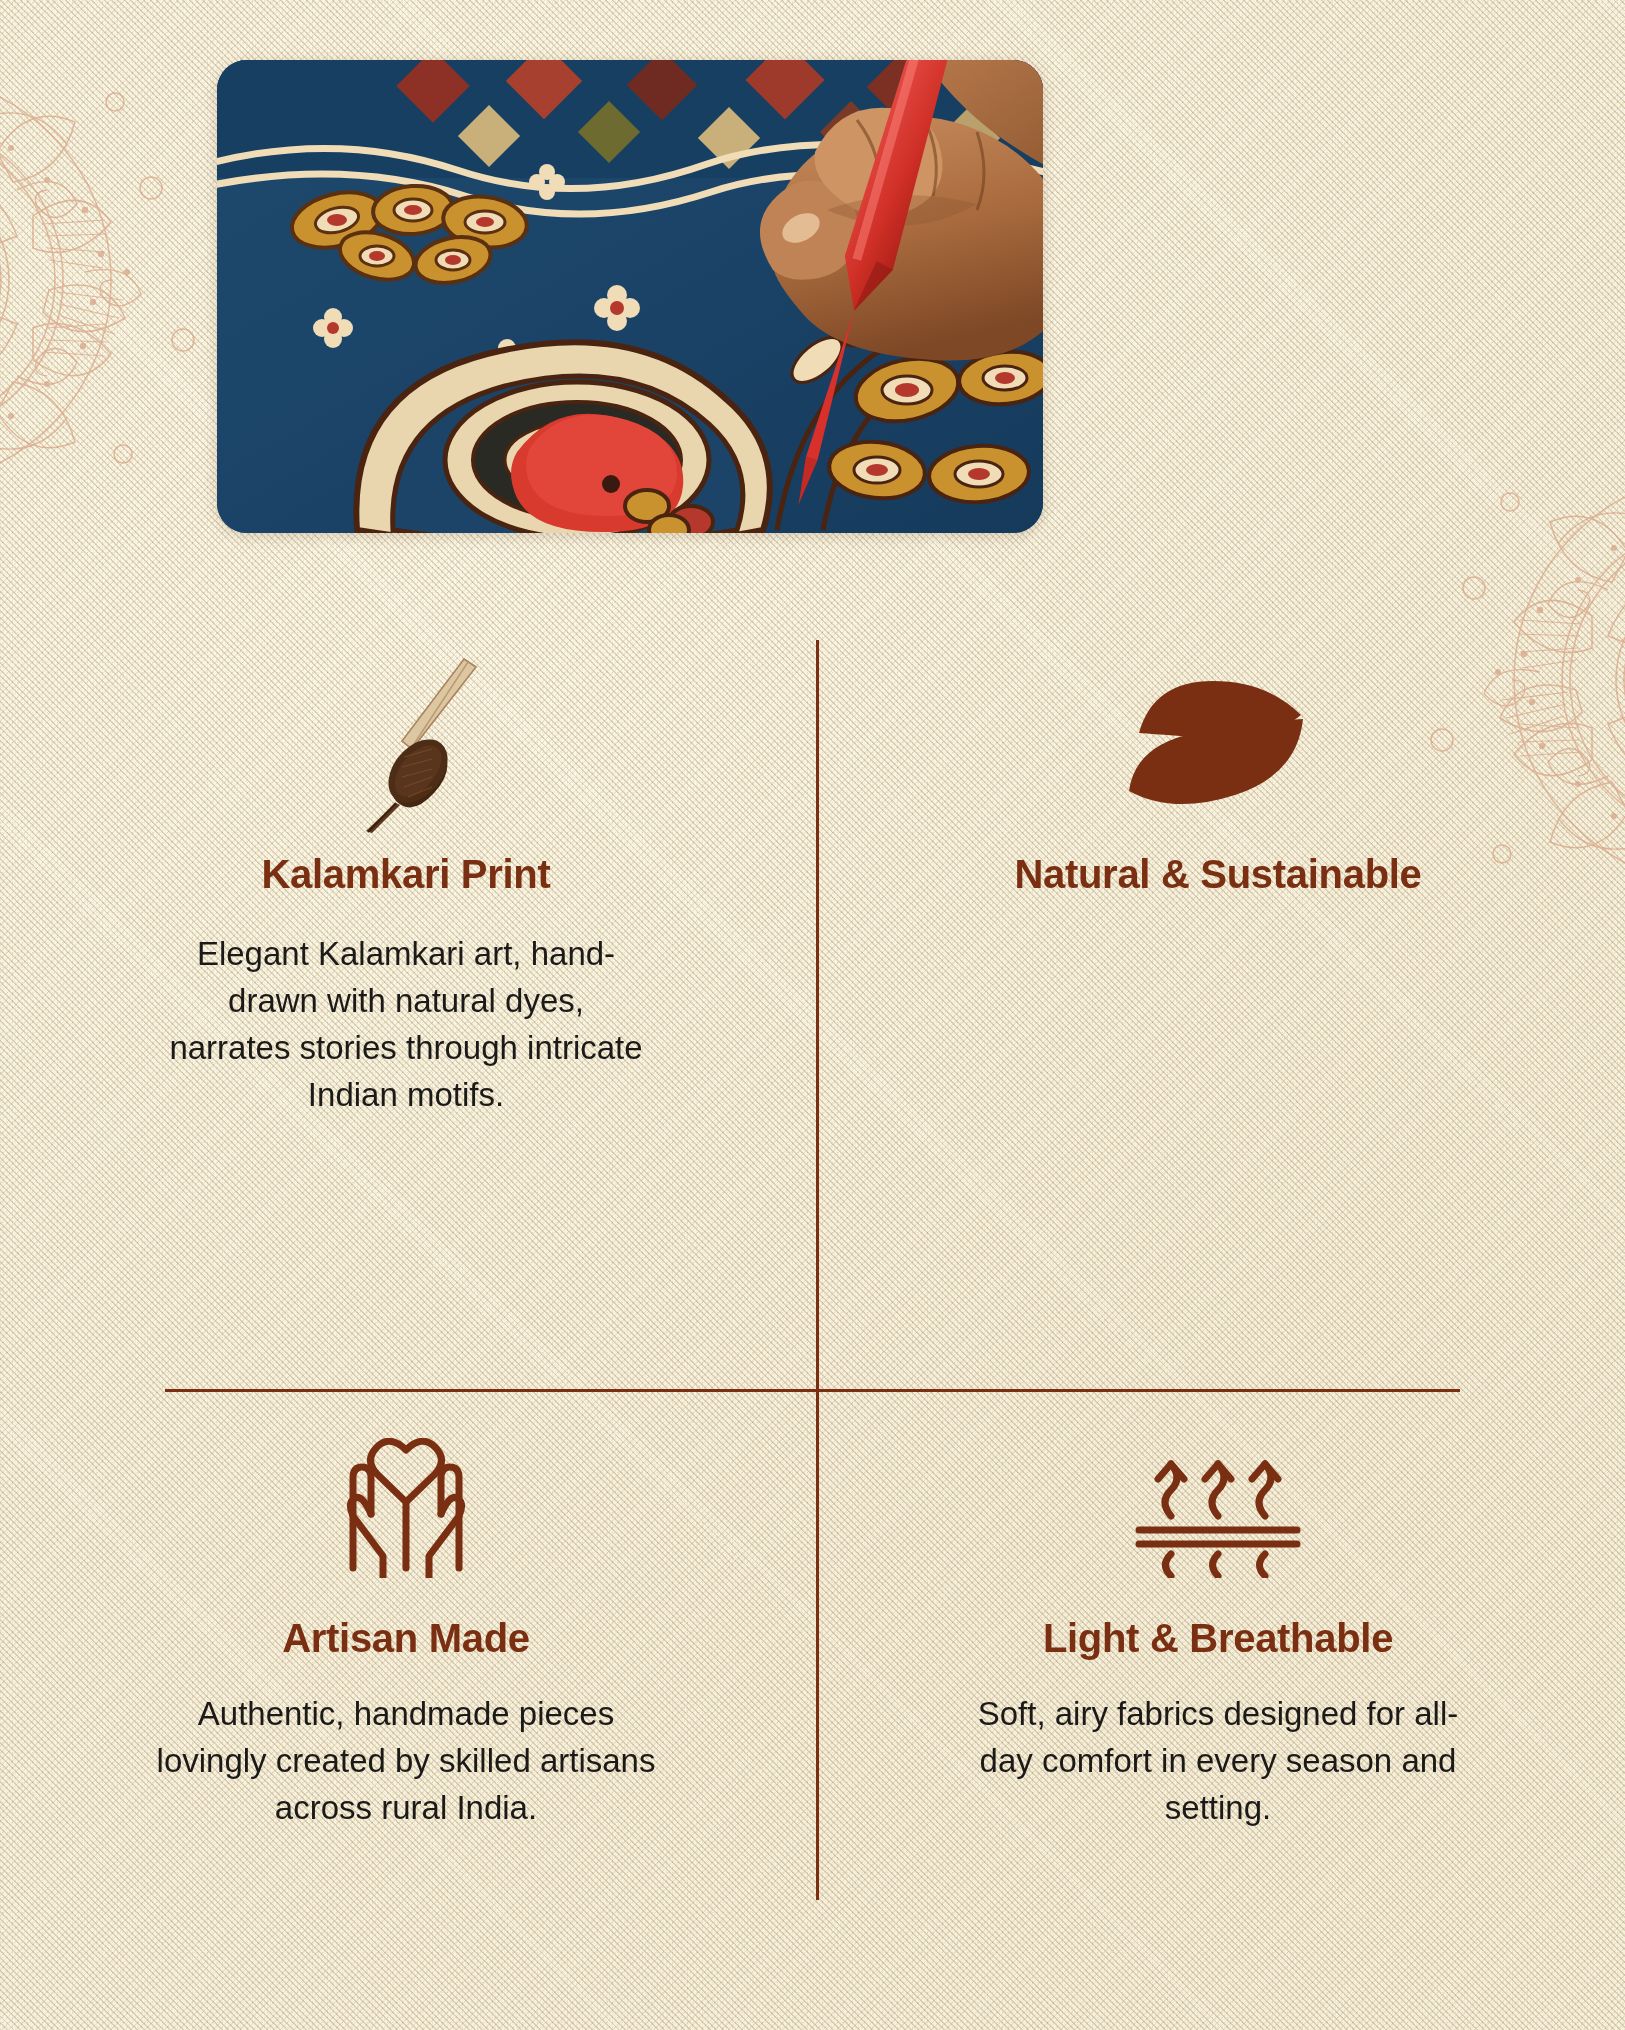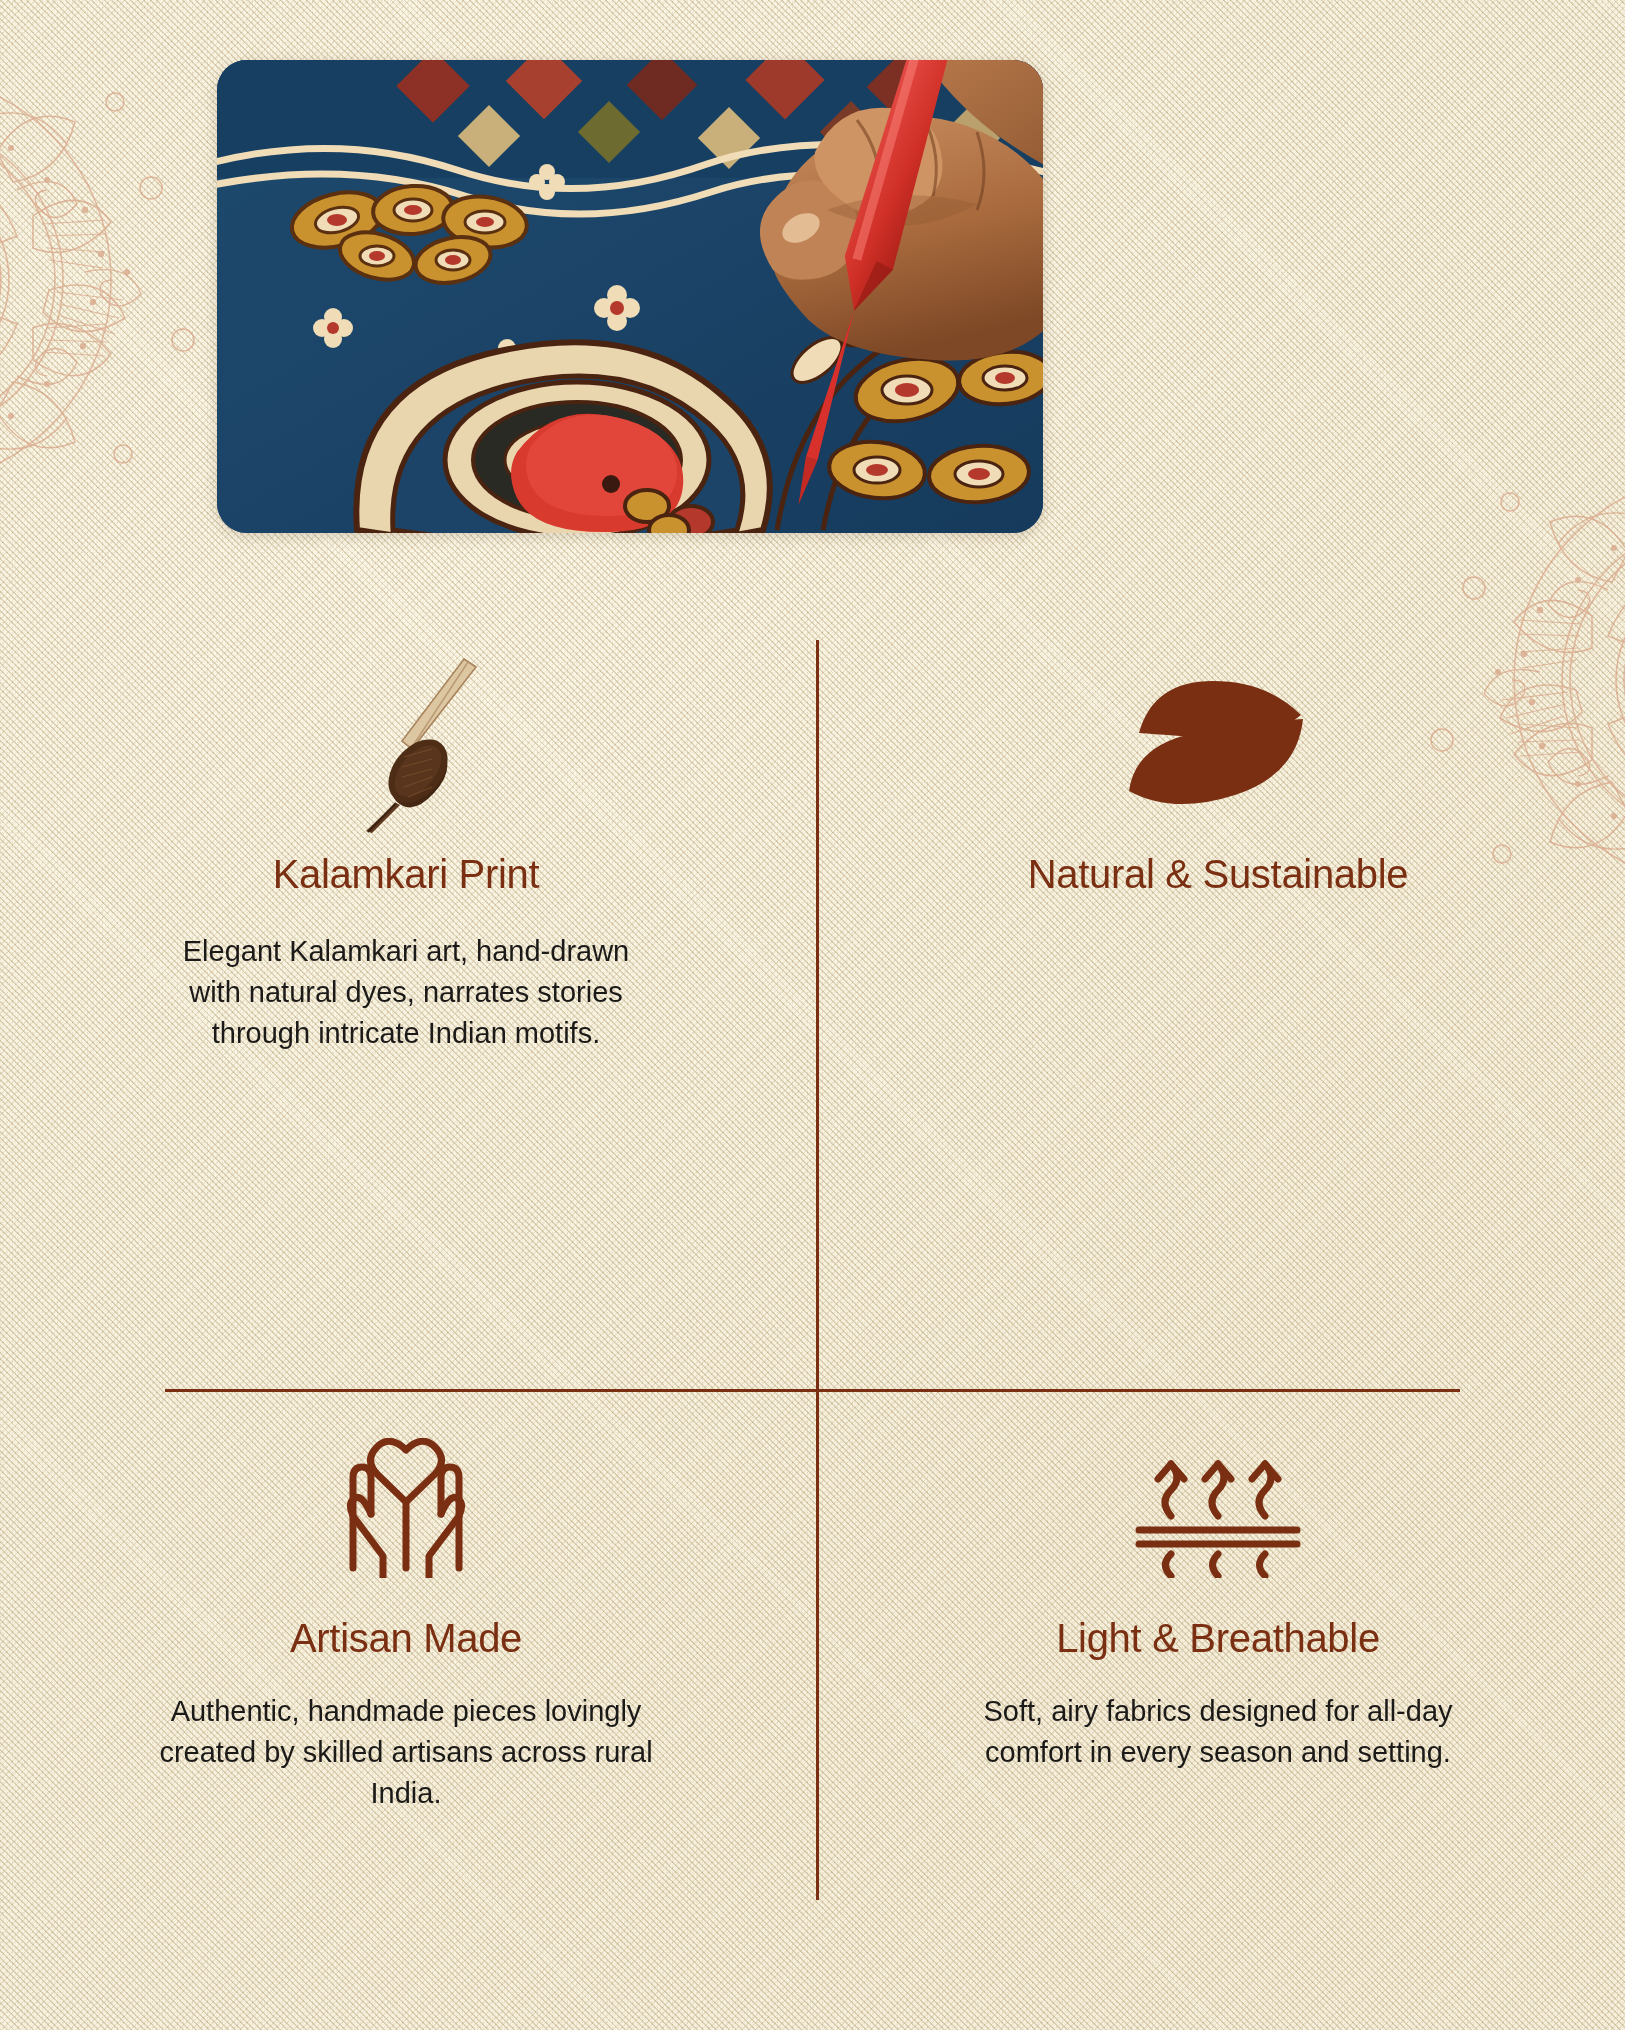--- a/index.html
+++ b/index.html
@@ -127,29 +127,29 @@
     height: 200px;
     display: flex;
     align-items: center;
     justify-content: center;
   }
   .row-bottom .icon-box { height: 180px; }
 
   .feature-title {
     color: #7a2f12;
     font-size: 40px;
-    font-weight: 400;
+    font-weight: 700;
     letter-spacing: -0.3px;
     margin: 12px 0 0 0;
   }
   .row-bottom .feature-title { margin-top: 18px; }
 
   .feature-desc {
     color: #1c1a18;
-    font-size: 29px;
+    font-size: 33px;
     line-height: 1.42;
     margin: 34px auto 0 auto;
     max-width: 480px;
     font-weight: 400;
   }
   .row-bottom .feature-desc { margin-top: 30px; max-width: 500px; }
 </style>
 </head>
 <body>
 

